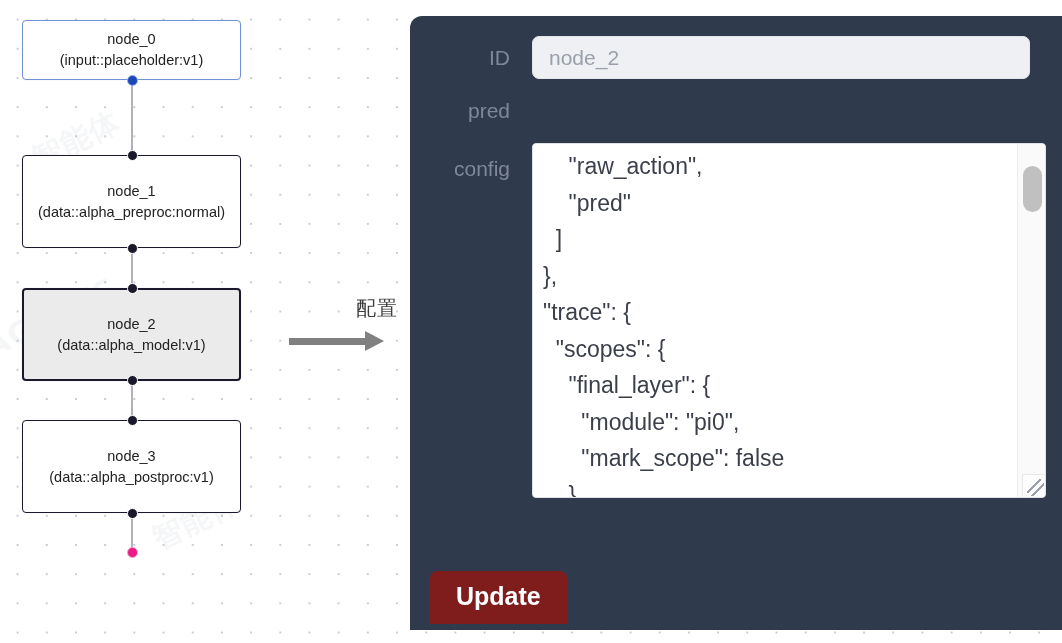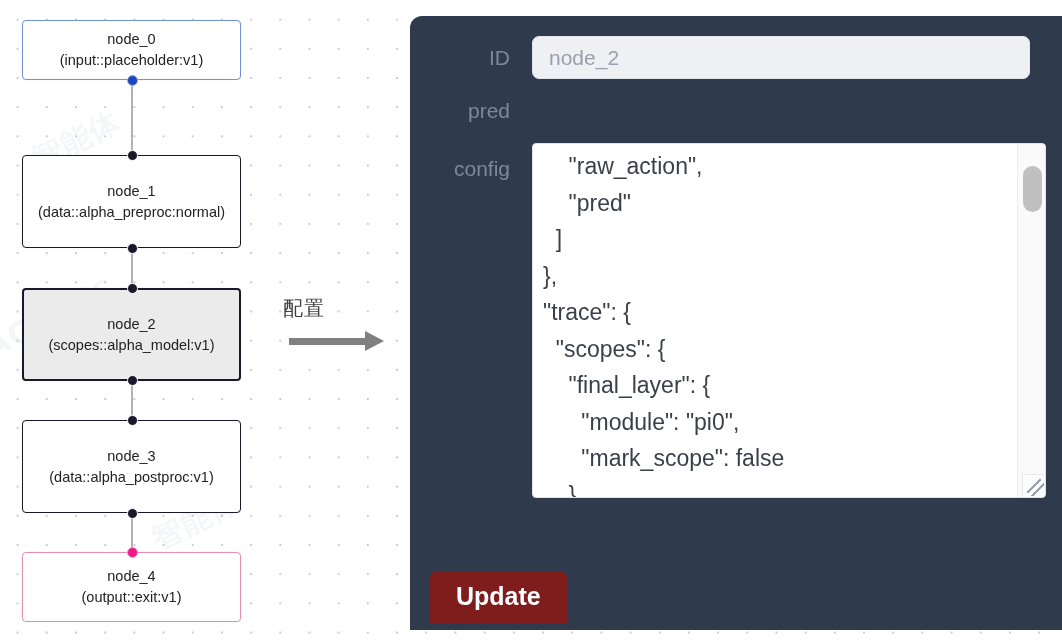--- a/index.html
+++ b/index.html
@@ -86,21 +86,21 @@
     border: 1px solid #ffffff;
     left: 126.5px;
     z-index: 5;
   }
   .handle.blue { background: #1d47b8; border-color: #9bb4e8; }
   .handle.pink { background: #ec1a88; border-color: #f4a3c9; }
 
   
   .arrow-group { position: absolute; left: 283px; top: 295px; width: 115px; height: 70px; z-index: 3; }
   .arrow-label {
-    text-align: left;
+    text-align: right;
     font-size: 20px;
     color: #3d3d3d;
     font-family: Liberation Sans, sans-serif;
     letter-spacing: 1px;
     line-height: 26px;
   }
   .arrow-shape { position: relative; margin-top: 9px; height: 24px; }
   .arrow-shaft {
     position: absolute; left: 6px; top: 8px;
     width: 78px; height: 7px; background: #808080;
@@ -246,41 +246,35 @@
         <span>node_1</span><br>
         <span>(data::alpha_preproc:normal)</span>
       </div>
     </div>
     <div class="handle" style="top:150px;"></div>
     <div class="handle" style="top:243px;"></div>
 
     <div class="node selected" style="top:288px; height:93px;">
       <div class="node-label">
         <span>node_2</span><br>
-        <span>(scopes::alpha_model:v1)</span>
+        <span>(data::alpha_model:v1)</span>
       </div>
     </div>
     <div class="handle" style="top:283px;"></div>
     <div class="handle" style="top:375px;"></div>
 
     <div class="node" style="top:420px; height:93px;">
       <div class="node-label">
         <span>node_3</span><br>
         <span>(data::alpha_postproc:v1)</span>
       </div>
     </div>
     <div class="handle" style="top:415px;"></div>
     <div class="handle" style="top:508px;"></div>
 
-    <div class="node output-node" style="top:552px; height:70px;">
-      <div class="node-label">
-        <span>node_4</span><br>
-        <span>(output::exit:v1)</span>
-      </div>
-    </div>
     <div class="handle pink" style="top:547px;"></div>
   </div>
 
   <div class="arrow-group">
     <div class="arrow-label">配置</div>
     <div class="arrow-shape">
       <div class="arrow-shaft"></div>
       <div class="arrow-head"></div>
     </div>
   </div>

